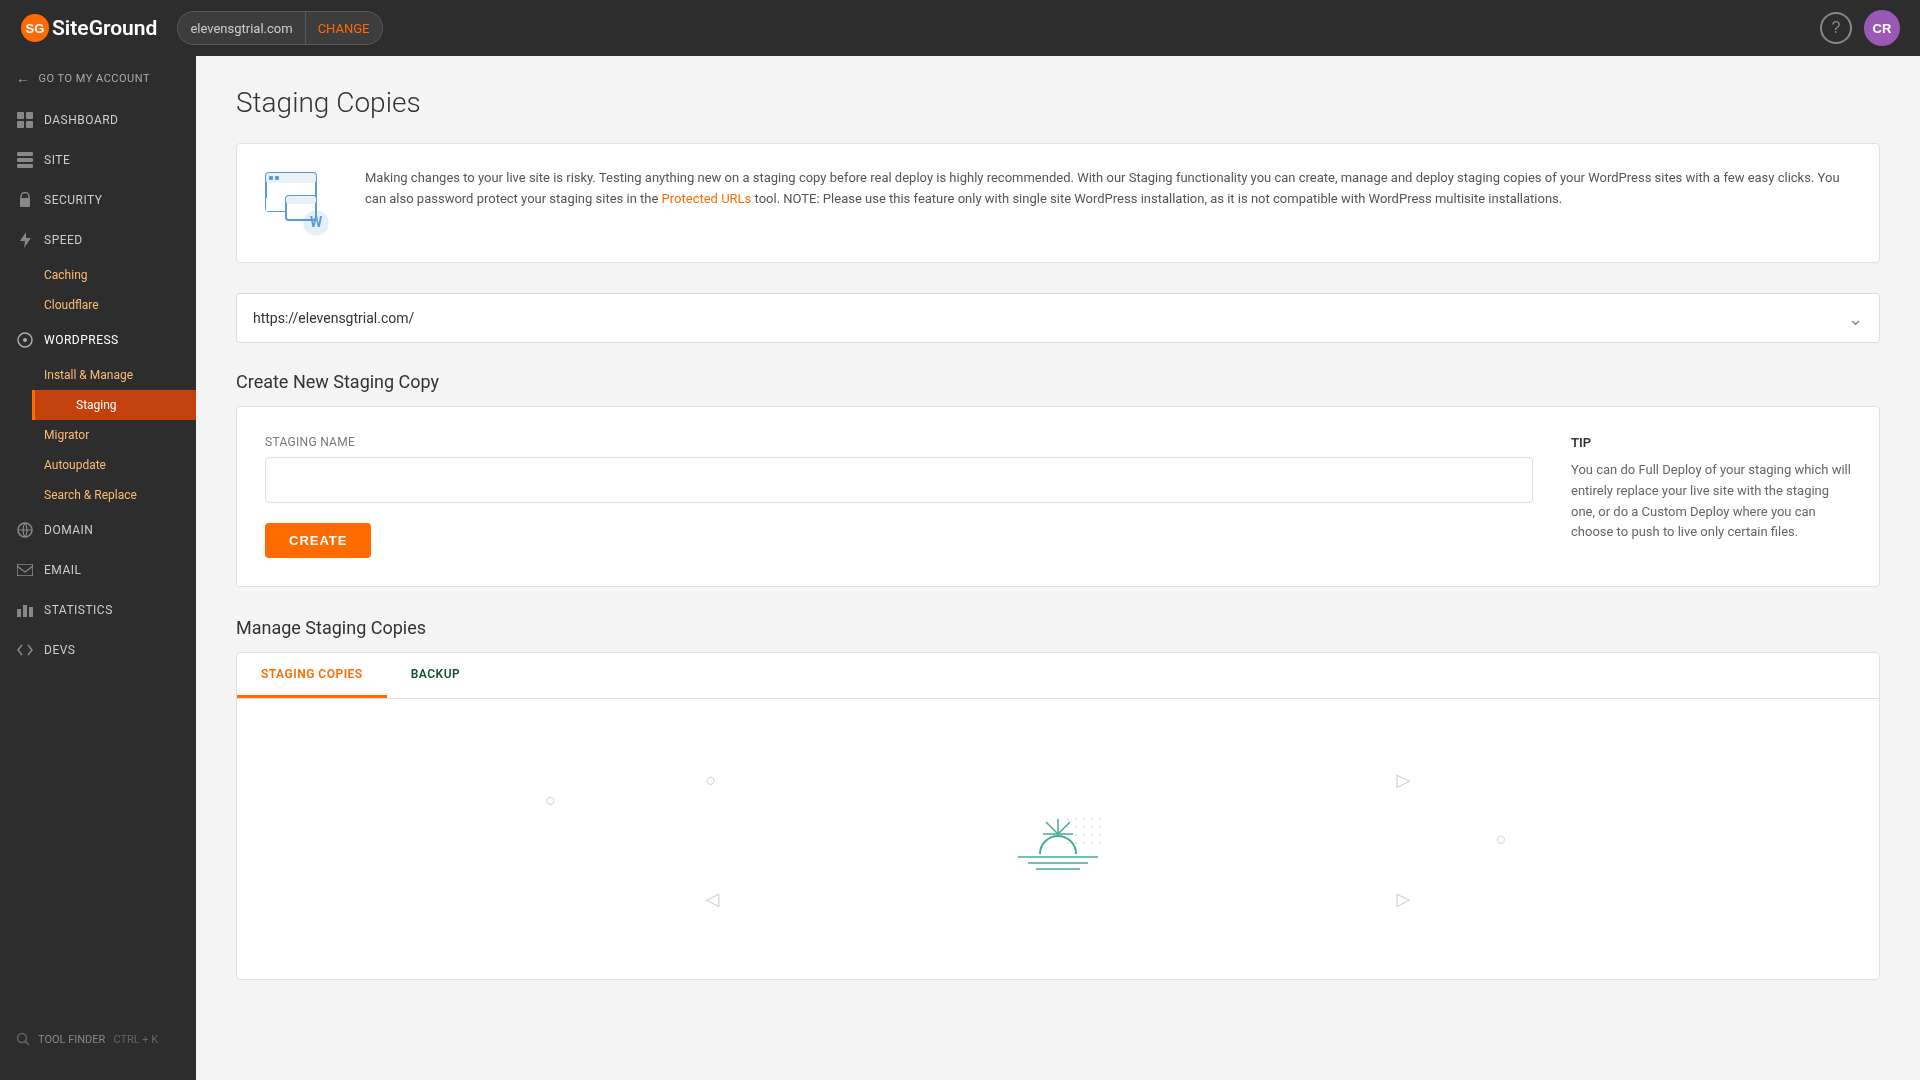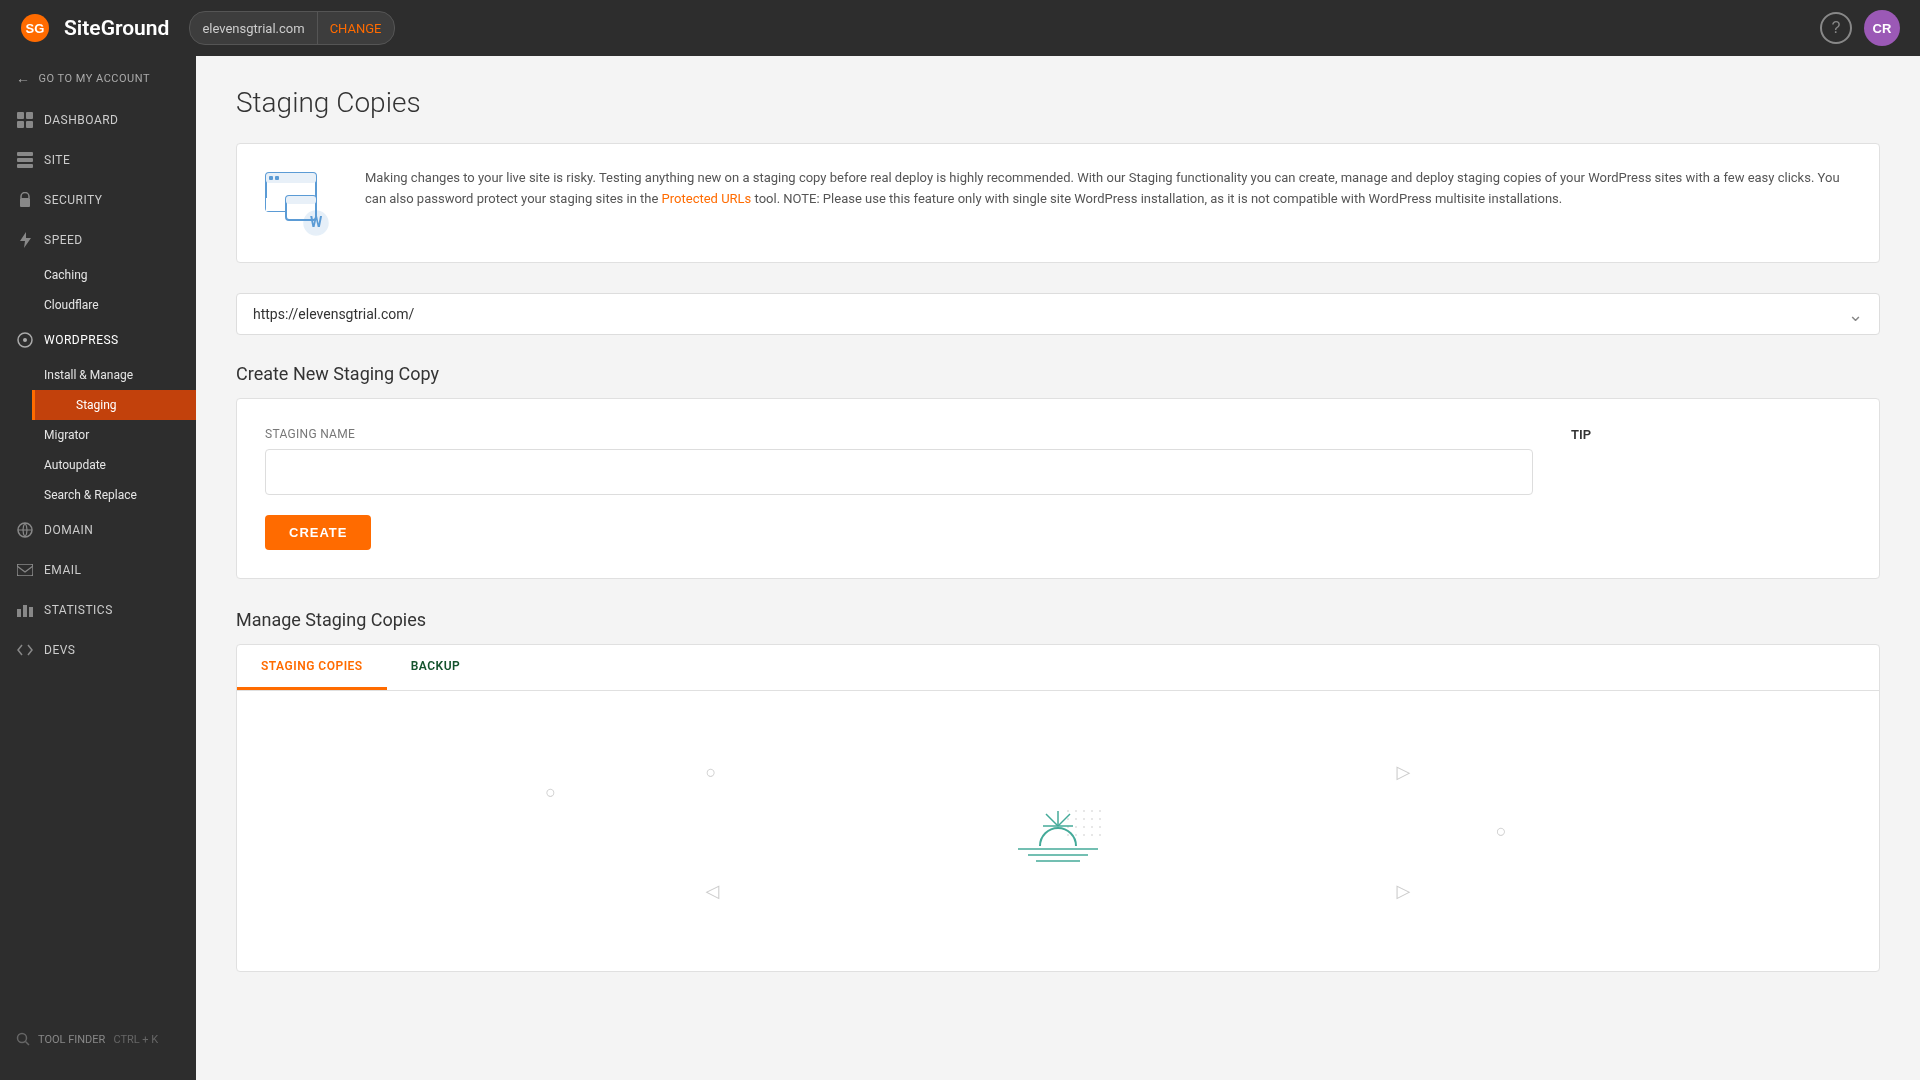--- a/index.html
+++ b/index.html
@@ -60,21 +60,21 @@
     .back-arrow { font-size: 14px; }
     .nav-item {
       display: flex; align-items: center; gap: 10px;
       padding: 11px 16px; color: #ccc; font-size: 12px;
       cursor: pointer; text-transform: uppercase; letter-spacing: 0.5px;
     }
     .nav-item.active { color: white; }
     .nav-item .nav-icon { width: 18px; height: 18px; flex-shrink: 0; display: flex; align-items: center; justify-content: center; color: #888; }
     .nav-sub-item {
       padding: 8px 16px 8px 44px;
-      color: #e5e5e5; font-size: 12px; cursor: pointer;
+      color: #fdba74; font-size: 12px; cursor: pointer;
     }
     .nav-sub-item.active { color: white; background: #c2410c; border-left: 3px solid #ff6b00; padding-left: 41px; margin-left: 32px; }
     .tool-finder {
       margin-top: auto; padding: 14px 16px;
       display: flex; align-items: center; gap: 8px;
       color: #888; font-size: 11px; cursor: pointer;
     }
     .tool-finder-shortcut { color: #666; }
 
     
@@ -92,21 +92,21 @@
     .info-icon { flex-shrink: 0; width: 80px; height: 70px; }
     .info-text { font-size: 13px; color: #555; line-height: 1.6; }
     .info-text a { color: #ff6b00; text-decoration: none; }
 
     
     .section-title { font-size: 18px; font-weight: 400; color: #333; margin-bottom: 14px; }
 
     
     .select-wrapper {
       background: white; border: 1px solid #ddd; border-radius: 4px;
-      padding: 0 16px; height: 42px; display: flex; align-items: center;
+      padding: 0 16px; height: 50px; display: flex; align-items: center;
       justify-content: space-between; cursor: pointer; margin-bottom: 28px;
     }
     .select-value { font-size: 14px; color: #333; }
     .select-arrow { color: #888; font-size: 18px; }
 
     
     .staging-card {
       background: white; border: 1px solid #e0e0e0; border-radius: 4px;
       padding: 28px; margin-bottom: 30px; display: flex; gap: 38px;
     }
@@ -147,21 +147,21 @@
 
     
     .float-el {
       position: absolute;
       color: #ccc;
       font-size: 18px;
     }
 
     
     .sg-logo {
-      display: flex; align-items: center; gap: 14px;
+      display: flex; align-items: center; gap: 2px;
     }
     .sg-icon { width: 30px; height: 30px; }
   </style>
 </head>
 <body>
 
 <div class="topbar">
   <div class="topbar-left">
     <div class="sg-logo">
       <svg class="sg-icon" viewBox="0 0 30 30" fill="none" xmlns="http://www.w3.org/2000/svg">
@@ -330,20 +330,21 @@
 
     <h2 class="section-title">Create New Staging Copy</h2>
     <div class="staging-card">
       <div class="staging-form">
         <div class="form-label">Staging Name</div>
         <input class="form-input" type="text" placeholder="" style="">
         <button class="create-btn">CREATE</button>
       </div>
       <div class="staging-tip">
         <div class="tip-title">TIP</div>
+        <p class="tip-text">You can do Full Deploy of your staging which will entirely replace your live site with the staging one, or do a Custom Deploy where you can choose to push to live only certain files.</p>
       </div>
     </div>
 
     <h2 class="manage-title">Manage Staging Copies</h2>
     <div class="tabs-container">
       <div class="tabs-header">
         <div class="tab active">STAGING COPIES</div>
         <div class="tab">BACKUP</div>
       </div>
       <div class="tabs-content">

